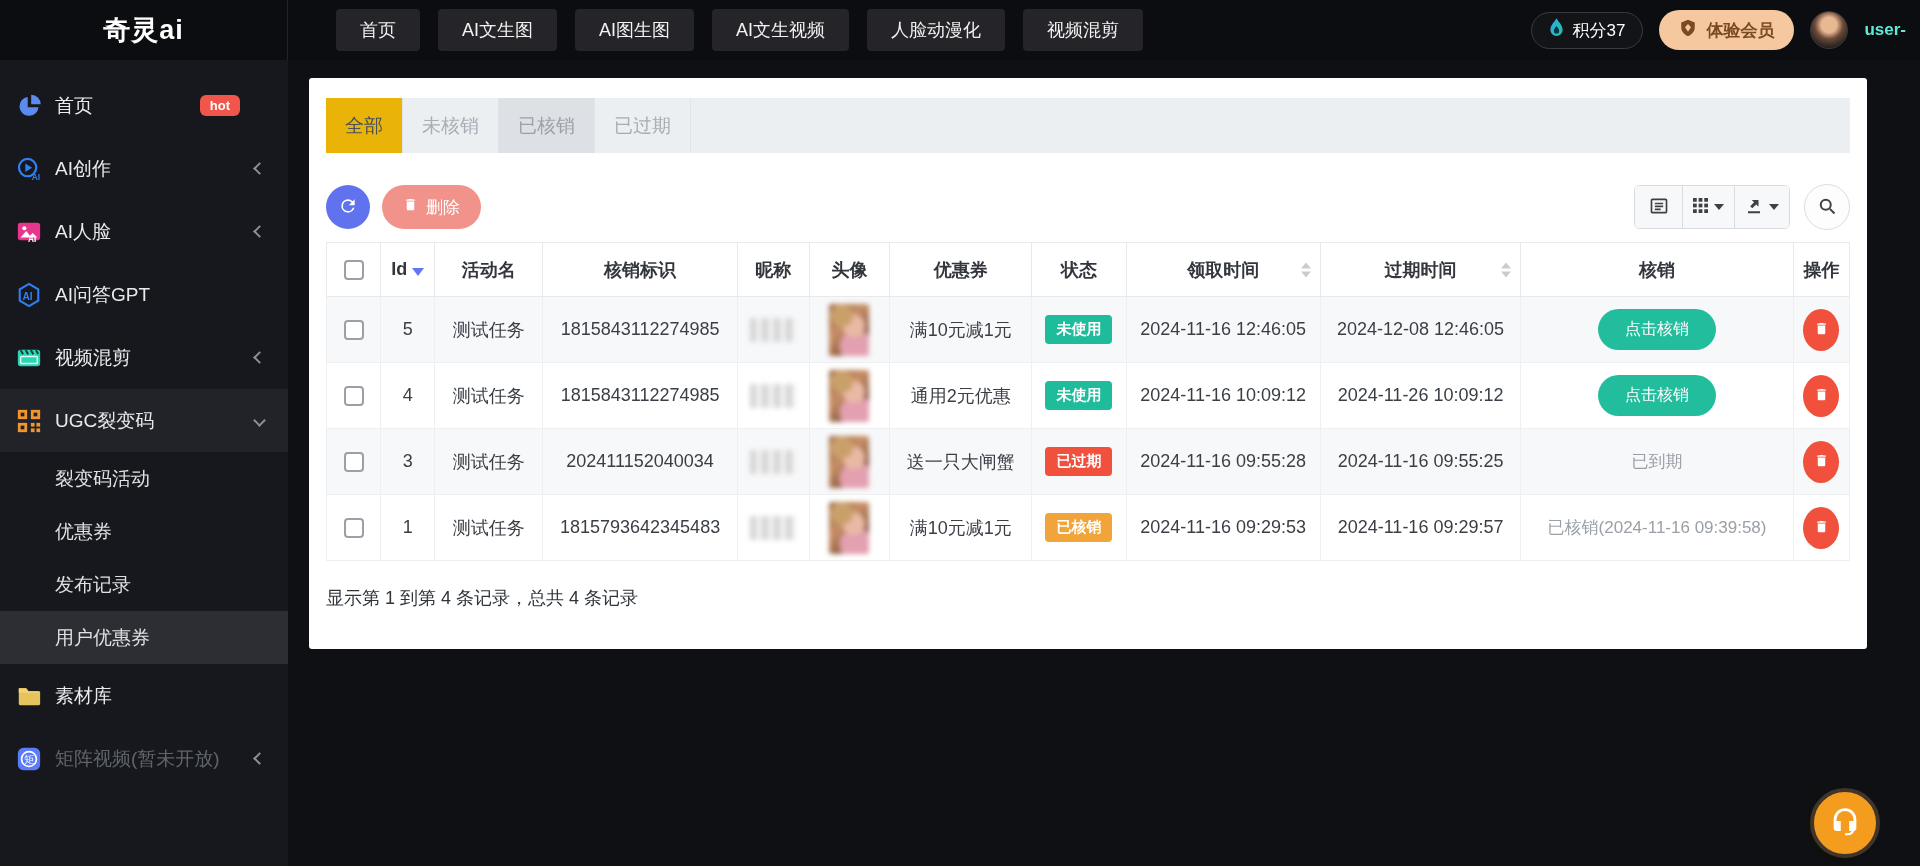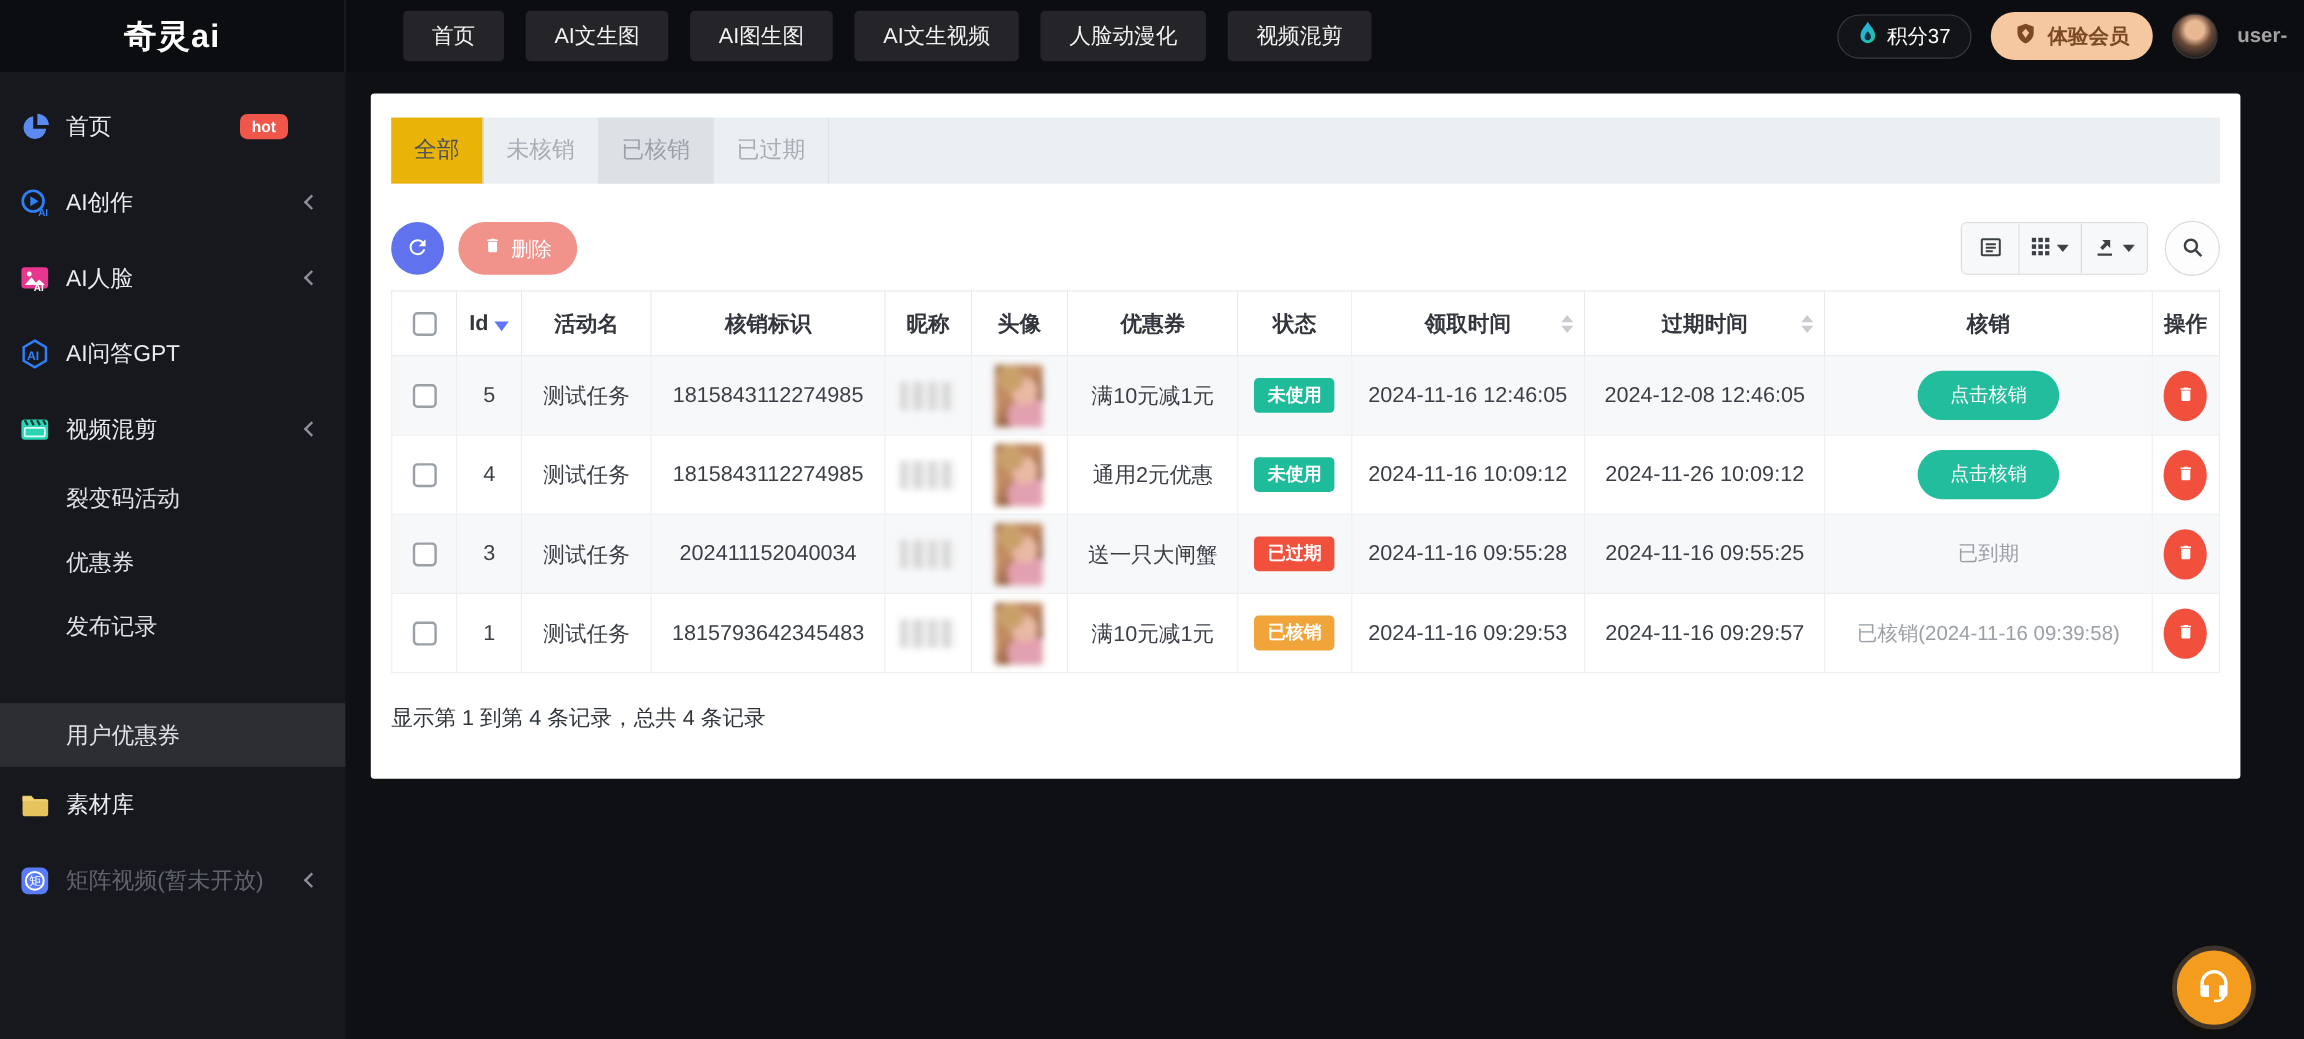--- a/index.html
+++ b/index.html
@@ -16,40 +16,40 @@
   .navbtn { height:42px; padding:0 24px; background:#242429; color:#f2f2f2; font-size:18px;
     border:none; border-radius:4px; cursor:pointer; font-family:inherit; white-space:nowrap; }
   .top-right { margin-left:auto; display:flex; align-items:center; gap:16px; padding-right:14px; }
   .points-pill { display:flex; align-items:center; gap:9px; height:37px; padding:0 17px;
     border:1px solid #3a3b41; border-radius:19px; background:#131418; color:#ffffff; font-size:17px; cursor:pointer; }
   .member-btn { display:flex; align-items:center; gap:9px; height:40px; padding:16px 20px;
     border:none; border-radius:20px; background:#f5c8a0; color:#7b4a22; font-size:17px; font-weight:700;
     cursor:pointer; font-family:inherit; }
   .tav { width:38px; height:38px; border-radius:50%; border:1px solid #3a3a3a; cursor:pointer;
     background:radial-gradient(circle at 50% 36%, #e8b892 0 26%, #6b4a38 48%, #23201e 78%); }
-  .username { color:#a3a3a3; font-size:17px; font-weight:600;text-align:right; }
+  .username { color:#5eead4; font-size:17px; font-weight:600;text-align:right; }
 
   
   .sidebar { position:absolute; top:60px; left:0; width:288px; height:806px; background:#17181d; padding-top:14px; }
   .side-item { height:63px; display:flex; align-items:center; padding:0 24px 0 15px;
     color:#e9eaec; font-size:19px; cursor:pointer; }
   .side-item.expanded { background:#212329; }
   .side-icon { width:28px; height:28px; margin-right:12px; display:flex; align-items:center;
     justify-content:center; flex:0 0 auto; }
   .side-label { flex:1; }
   .side-item.disabled .side-label { color:#5f646c; }
   .badge-hot { background:#f0564a; color:#fff; font-size:13px; font-weight:700; padding:3px 10px;
     border-radius:6px; margin-right:24px; line-height:1.2; }
   .chev { width:9px; height:9px; border-left:2px solid #8b9097; border-bottom:2px solid #8b9097;
     flex:0 0 auto; }
   .chev.left { transform:rotate(45deg); }
   .chev.down { transform:rotate(-45deg); }
   .sub-item { height:53px; display:flex; align-items:center; padding-left:55px; color:#dfe1e4;
     font-size:19px; cursor:pointer; }
-  .sub-item.active { background:#2c2e34;margin-top:38px; }
+  .sub-item.active { background:#2c2e34; }
 
   
   .main { position:absolute; left:288px; top:60px; width:1632px; height:806px; background:#0f1013; }
   .card { position:absolute; left:21px; top:18px; width:1558px; height:571px; background:#ffffff; border-radius:3px; }
 
   .tabs { position:absolute; left:17px; top:20px; right:17px; height:55px; background:#eceff2; display:flex; }
   .tab { padding:0 19px; line-height:55px; font-size:19px; color:#a6adb4; cursor:pointer;
     border-right:1px solid #e0e4e8; }
   .tab.active { background:#eab308; color:#4b5158; }
   .tab.pressed { background:#dde1e5; color:#9aa1a8; }
@@ -205,20 +205,38 @@
       <svg width="26" height="26" viewBox="0 0 28 28">
           <rect x="2" y="5" width="24" height="18" rx="3" fill="#2bd4b4"></rect>
           <path d="M5 5.5l2.6 4.5M10.5 5.5l2.6 4.5M16 5.5l2.6 4.5M21.5 5.5l2.4 4.2" stroke="#0e3a33" stroke-width="2"></path>
           <rect x="5" y="12.5" width="18" height="7.5" rx="1" fill="none" stroke="#d9fff7" stroke-width="1.6"></rect>
         </svg>
     </span>
     <span class="side-label">视频混剪</span>
     <span class="chev left"></span>
   </div>
 
+  <div class="side-item expanded">
+    <span class="side-icon">
+      <svg width="26" height="26" viewBox="0 0 28 28" fill="#f1962e">
+          <rect x="2" y="2" width="10" height="10"></rect>
+          <rect x="5" y="5" width="4" height="4" fill="#212329"></rect>
+          <rect x="16" y="2" width="10" height="10"></rect>
+          <rect x="19" y="5" width="4" height="4" fill="#212329"></rect>
+          <rect x="2" y="16" width="10" height="10"></rect>
+          <rect x="5" y="19" width="4" height="4" fill="#212329"></rect>
+          <rect x="16" y="16" width="4" height="4"></rect>
+          <rect x="22" y="16" width="4" height="4"></rect>
+          <rect x="16" y="22" width="4" height="4"></rect>
+          <rect x="22" y="22" width="4" height="4"></rect>
+        </svg>
+    </span>
+    <span class="side-label">UGC裂变码</span>
+    <span class="chev down"></span>
+  </div>
 
   <div class="sub-item">
     <span>裂变码活动</span>
   </div>
   <div class="sub-item">
     <span>优惠券</span>
   </div>
   <div class="sub-item">
     <span>发布记录</span>
   </div>

